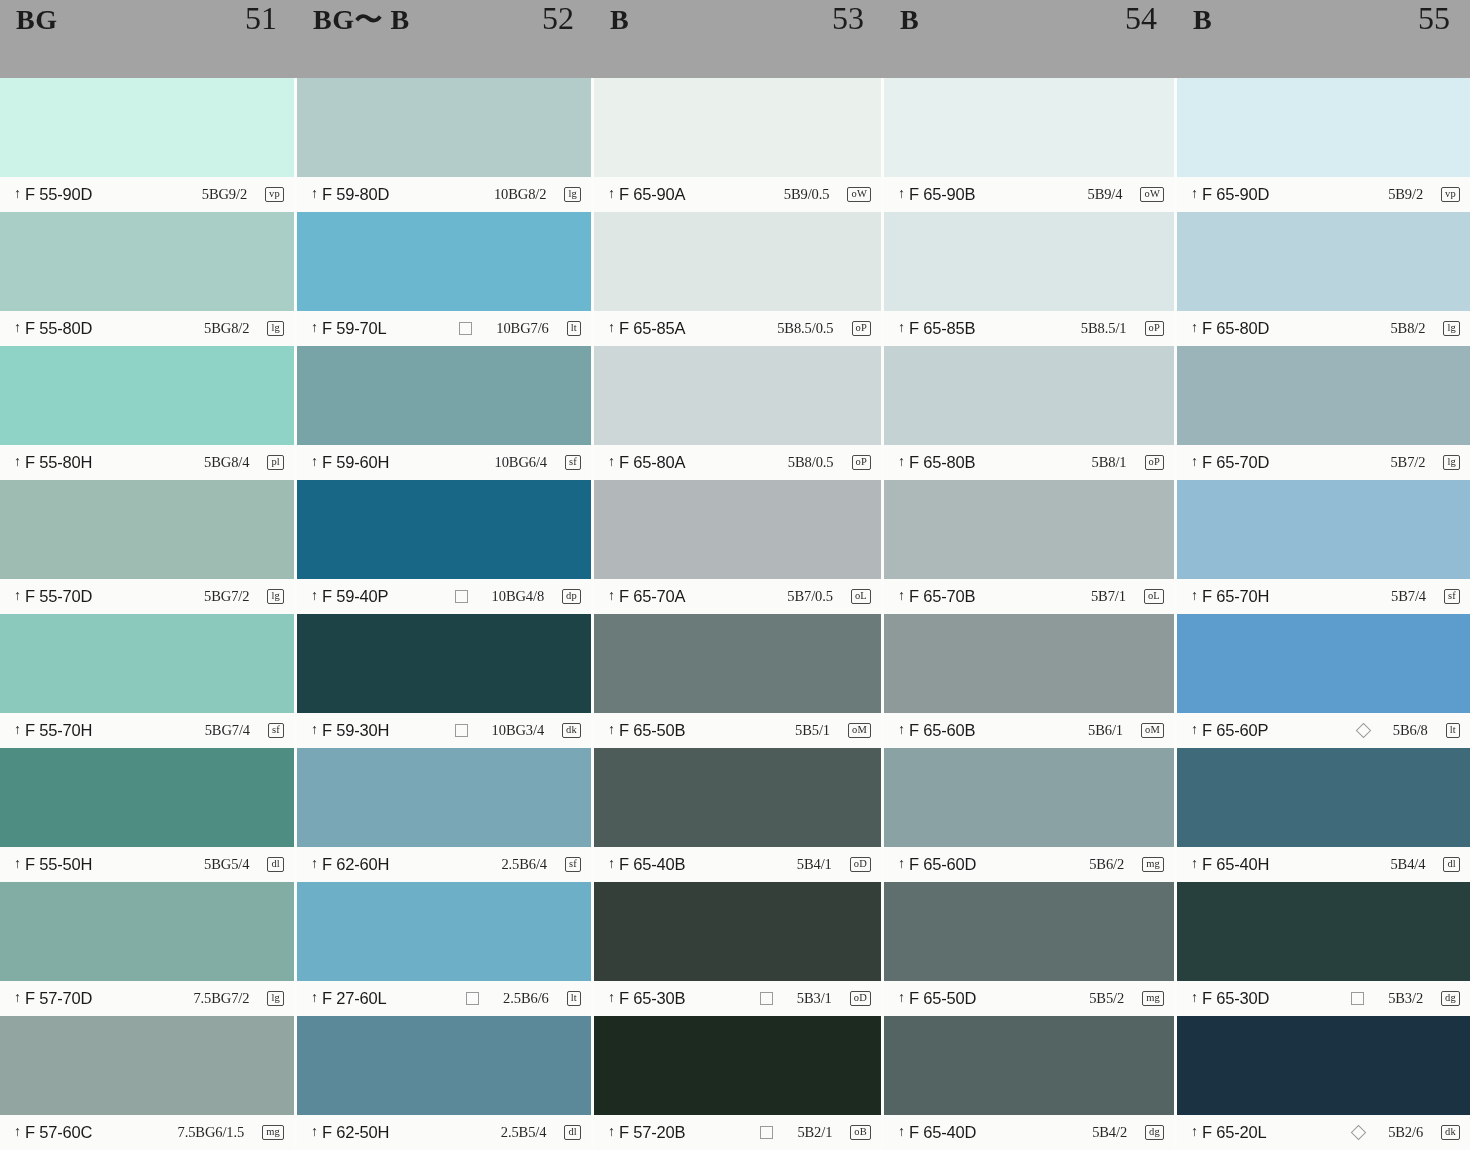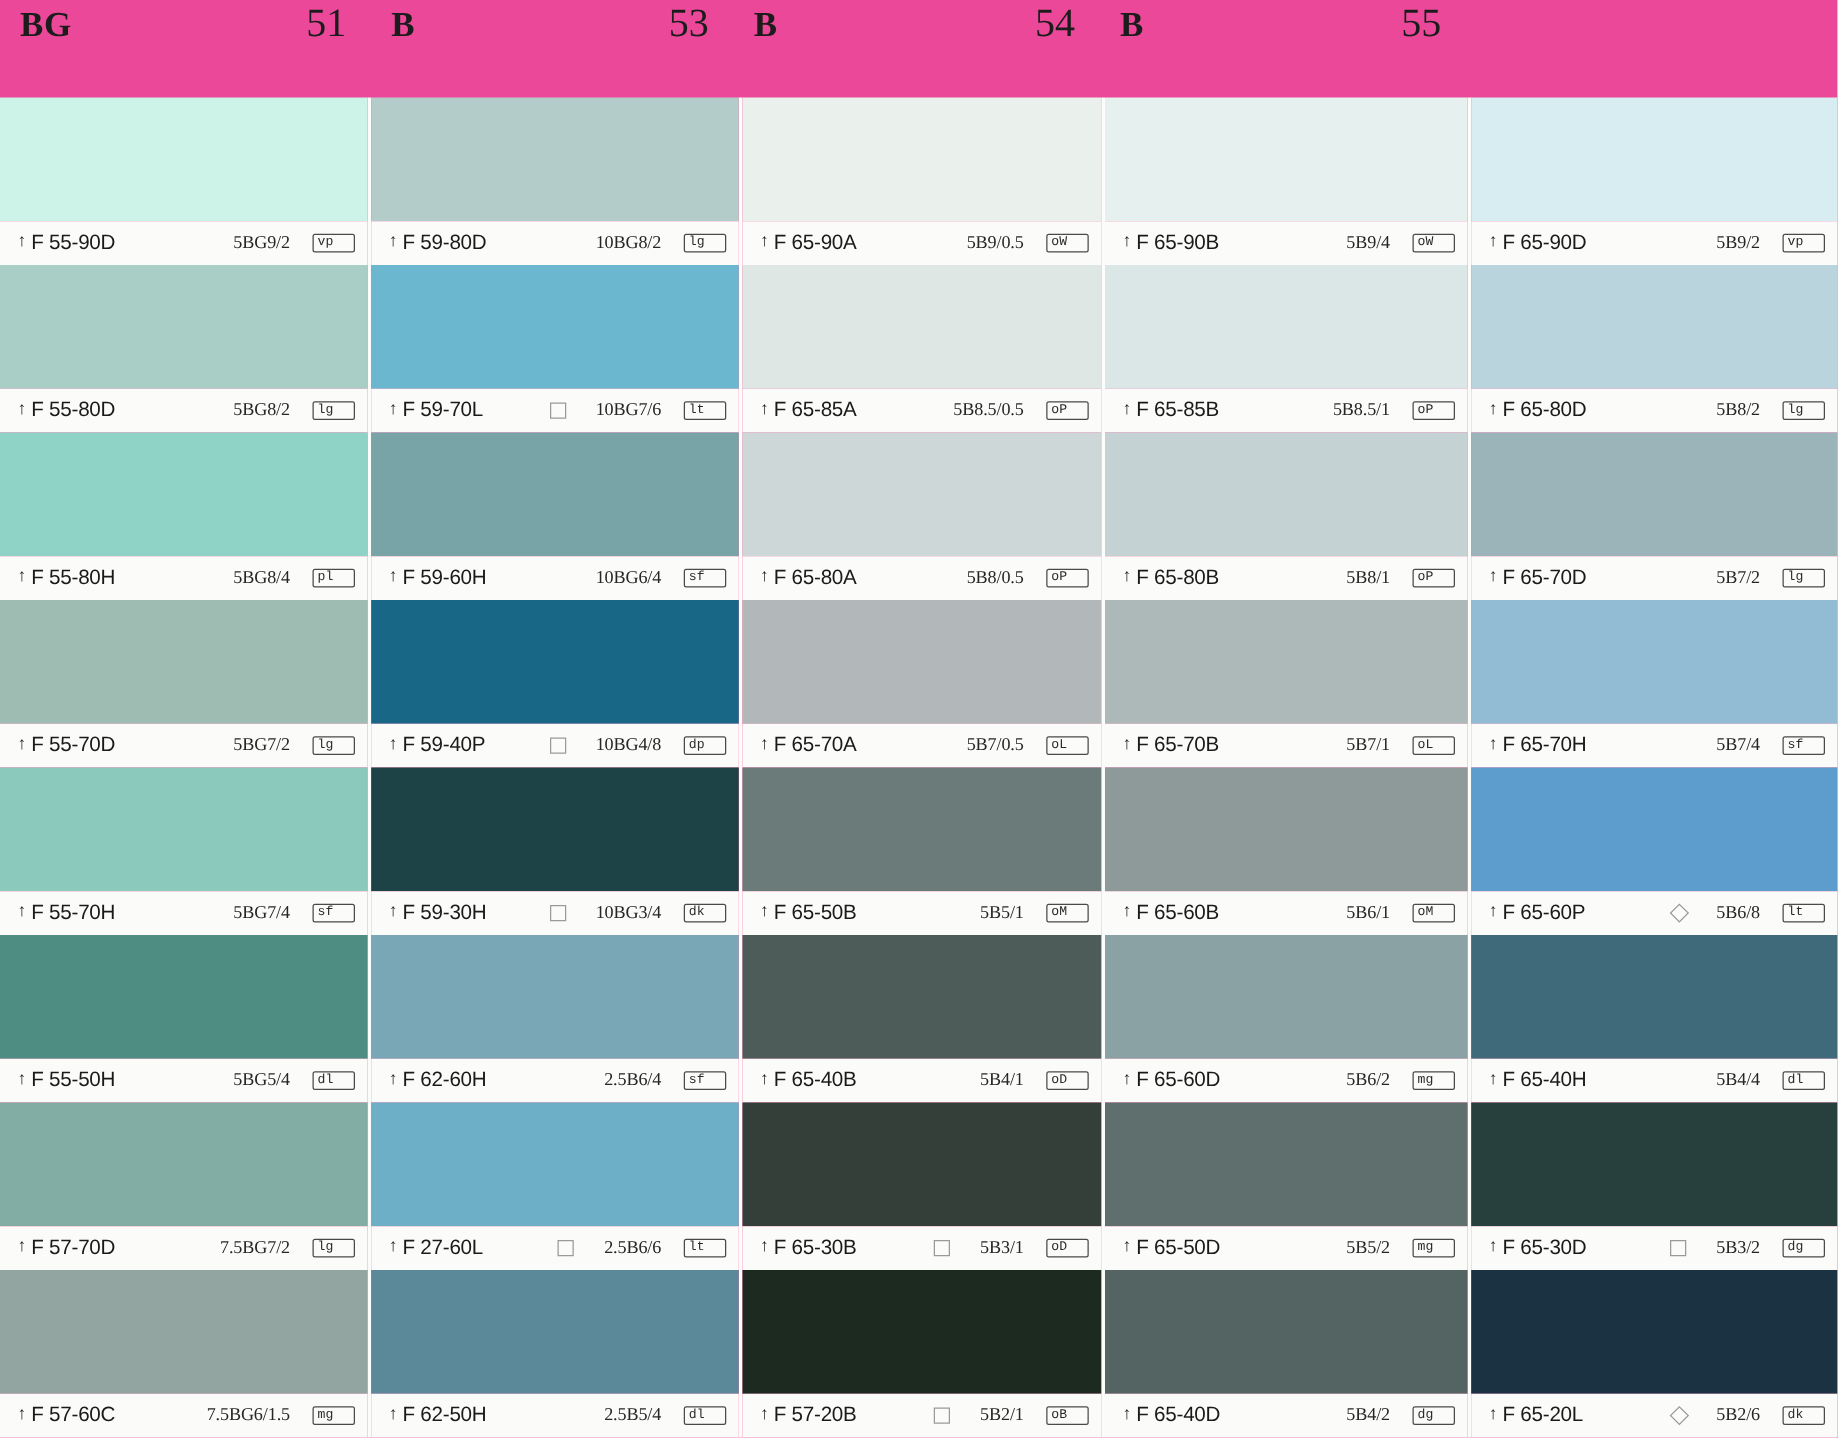--- a/index.html
+++ b/index.html
@@ -7,21 +7,21 @@
     width: 1470px;
     height: 1150px;
     background: #fdfdfb;
     font-family: "Liberation Serif", serif;
     overflow: hidden;
   }
   #sheet {
     position: relative;
     width: 1470px;
     height: 1150px;
-    background: #ec4899;
+    background: #a3a3a3;
   }
   .col-headers {
     display: flex;
     width: 1470px;
     height: 78px;
     align-items: flex-end;
   }
   .col-head {
     display: flex;
     justify-content: space-between;
@@ -100,26 +100,26 @@
     gap: 18px;
     white-space: nowrap;
   }
   .munsell {
     font-family: "Liberation Serif", serif;
     font-size: 14.5px;
     color: #262626;
     letter-spacing: -0.1px;
   }
   .tone {
-    font-family: Liberation Mono, monospace;
+    font-family: Liberation Serif, serif;
     font-size: 10.5px;
     color: #2a2a2a;
     border: 1px solid #4a4a4a;
     border-radius: 2px;
-    padding: 1px 16px 1px 3px;
+    padding: 1px 3px 1px 3px;
     line-height: 1;
     letter-spacing: 0.2px;
     background: #fbfbf9;
   }
   .mark {
     display: inline-block;
     width: 13px;
     height: 13px;
     border: 1px solid #9a9a9a;
     background: transparent;
@@ -134,20 +134,24 @@
 </style>
 </head>
 <body>
 
 <div id="sheet">
   <div class="col-headers">
       <div class="col-head" style="width: 297px;">
         <span class="fam">BG</span>
         <span class="num">51</span>
       </div>
+      <div class="col-head" style="width: 297px;">
+        <span class="fam">BG〜 B</span>
+        <span class="num">52</span>
+      </div>
       <div class="col-head" style="width: 290px;">
         <span class="fam">B</span>
         <span class="num">53</span>
       </div>
       <div class="col-head" style="width: 293px;">
         <span class="fam">B</span>
         <span class="num">54</span>
       </div>
       <div class="col-head" style="width: 293px;">
         <span class="fam">B</span>

